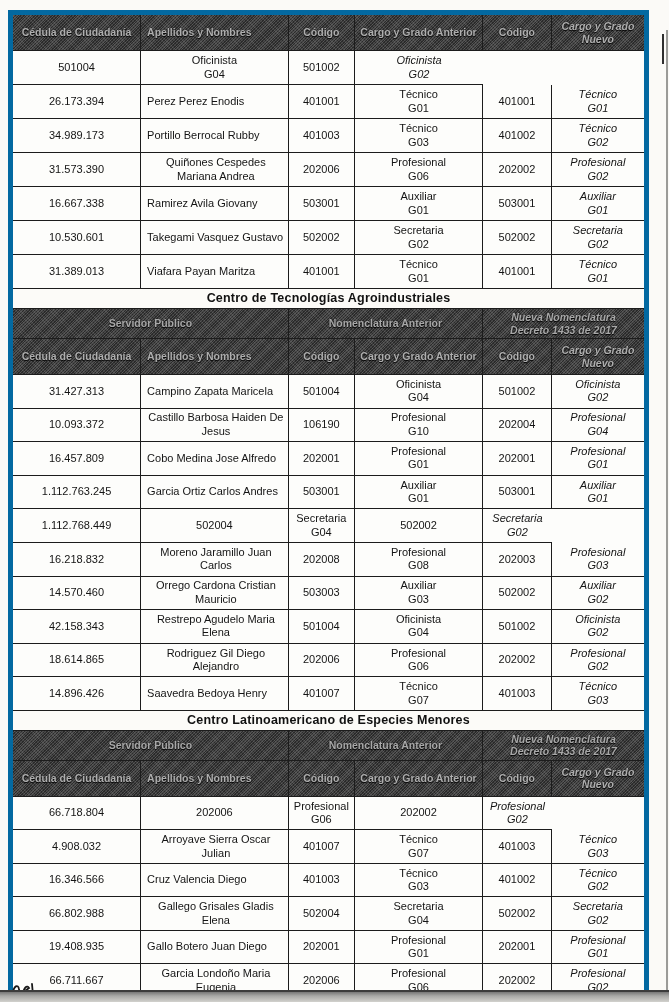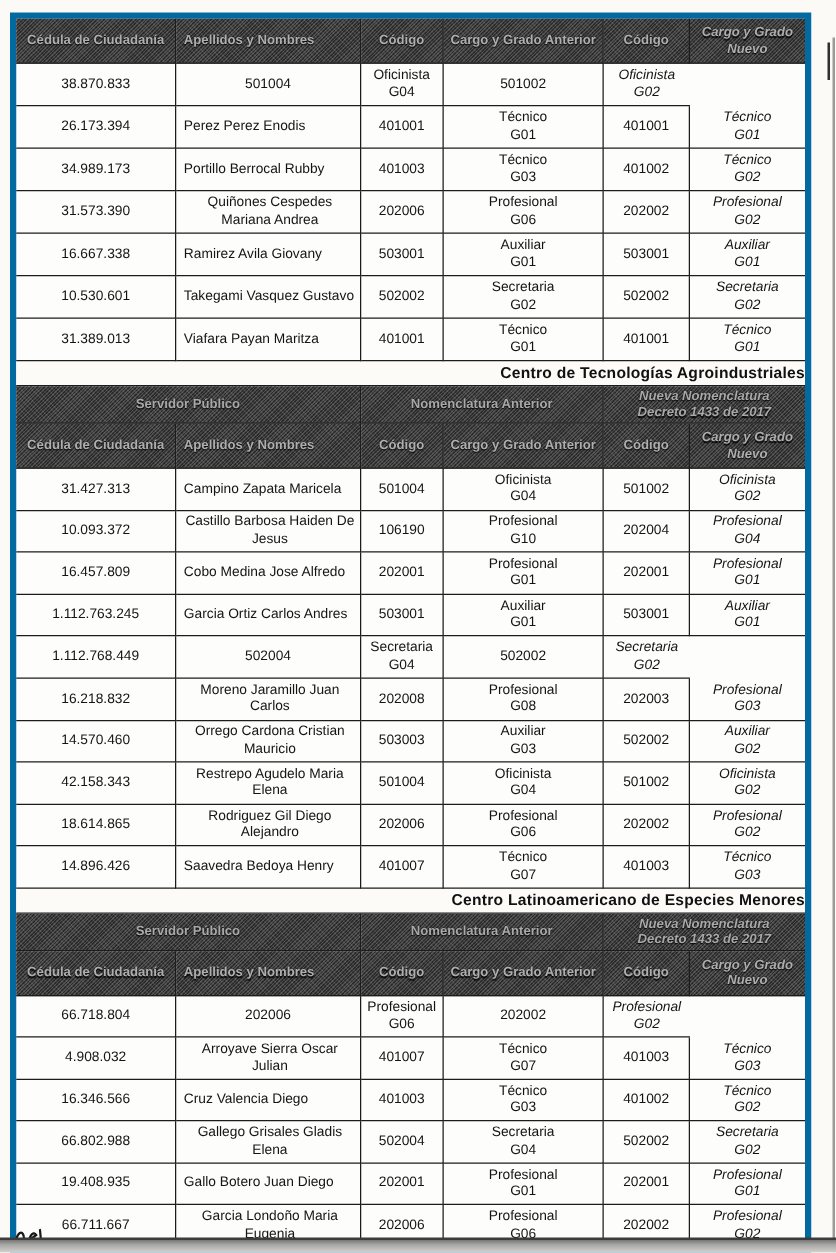--- a/index.html
+++ b/index.html
@@ -34,21 +34,21 @@
   .row.ghdr .cell{
     height:30px;font-weight:700;font-size:10.5px;line-height:1.15;
     background-color:#4c4c4c;
     background-image:
       repeating-linear-gradient(45deg, rgba(255,255,255,.08) 0 1px, transparent 1px 3px),
       repeating-linear-gradient(-45deg, rgba(0,0,0,.45) 0 1px, transparent 1px 2px);
     color:#a8a8a8;text-shadow:0 0 1px #1d1d1d, 0 1px 1px #000;
   }
   .ghdr .span2{grid-column:span 2;}
   .title-row{
-    height:19px;line-height:19px;text-align:right;font-weight:700;
+    height:19px;line-height:19px;text-align:center;font-weight:700;
     font-size:12.5px;color:#111;border-bottom:1.5px solid #1c1c1c;
     background:#fcfbf8;letter-spacing:.2px;
   }
   .bottom-bar{
     position:absolute;left:0;right:0;bottom:0;height:10px;
     background:linear-gradient(#777 0%,#a9a9a7 40%,#d2d1cd 100%);
     border-top:2px solid #3c3c3c;
   }
   .edge-line{position:absolute;right:1px;top:30px;bottom:0;width:2px;background:#9b9b98;}
   .edge-dash{position:absolute;right:5px;top:34px;width:2px;height:30px;background:#2f2f2f;}
@@ -61,21 +61,20 @@
   <div class="table" id="tbl">
       <div class="row hdr">
         <div class="cell c0">Cédula de Ciudadanía</div>
         <div class="cell c1">Apellidos y Nombres</div>
         <div class="cell c2">Código</div>
         <div class="cell c3">Cargo y Grado Anterior</div>
         <div class="cell c4">Código</div>
         <div class="cell c5">Cargo y Grado Nuevo</div>
       </div>
       <div class="row data s1">
-        <div class="cell c0">38.870.833</div>
         <div class="cell c2">501004</div>
         <div class="cell c3">
           <div>Oficinista</div>
           <div>G04</div>
         </div>
         <div class="cell c4">501002</div>
         <div class="cell c5">
           <div>Oficinista</div>
           <div>G02</div>
         </div>

